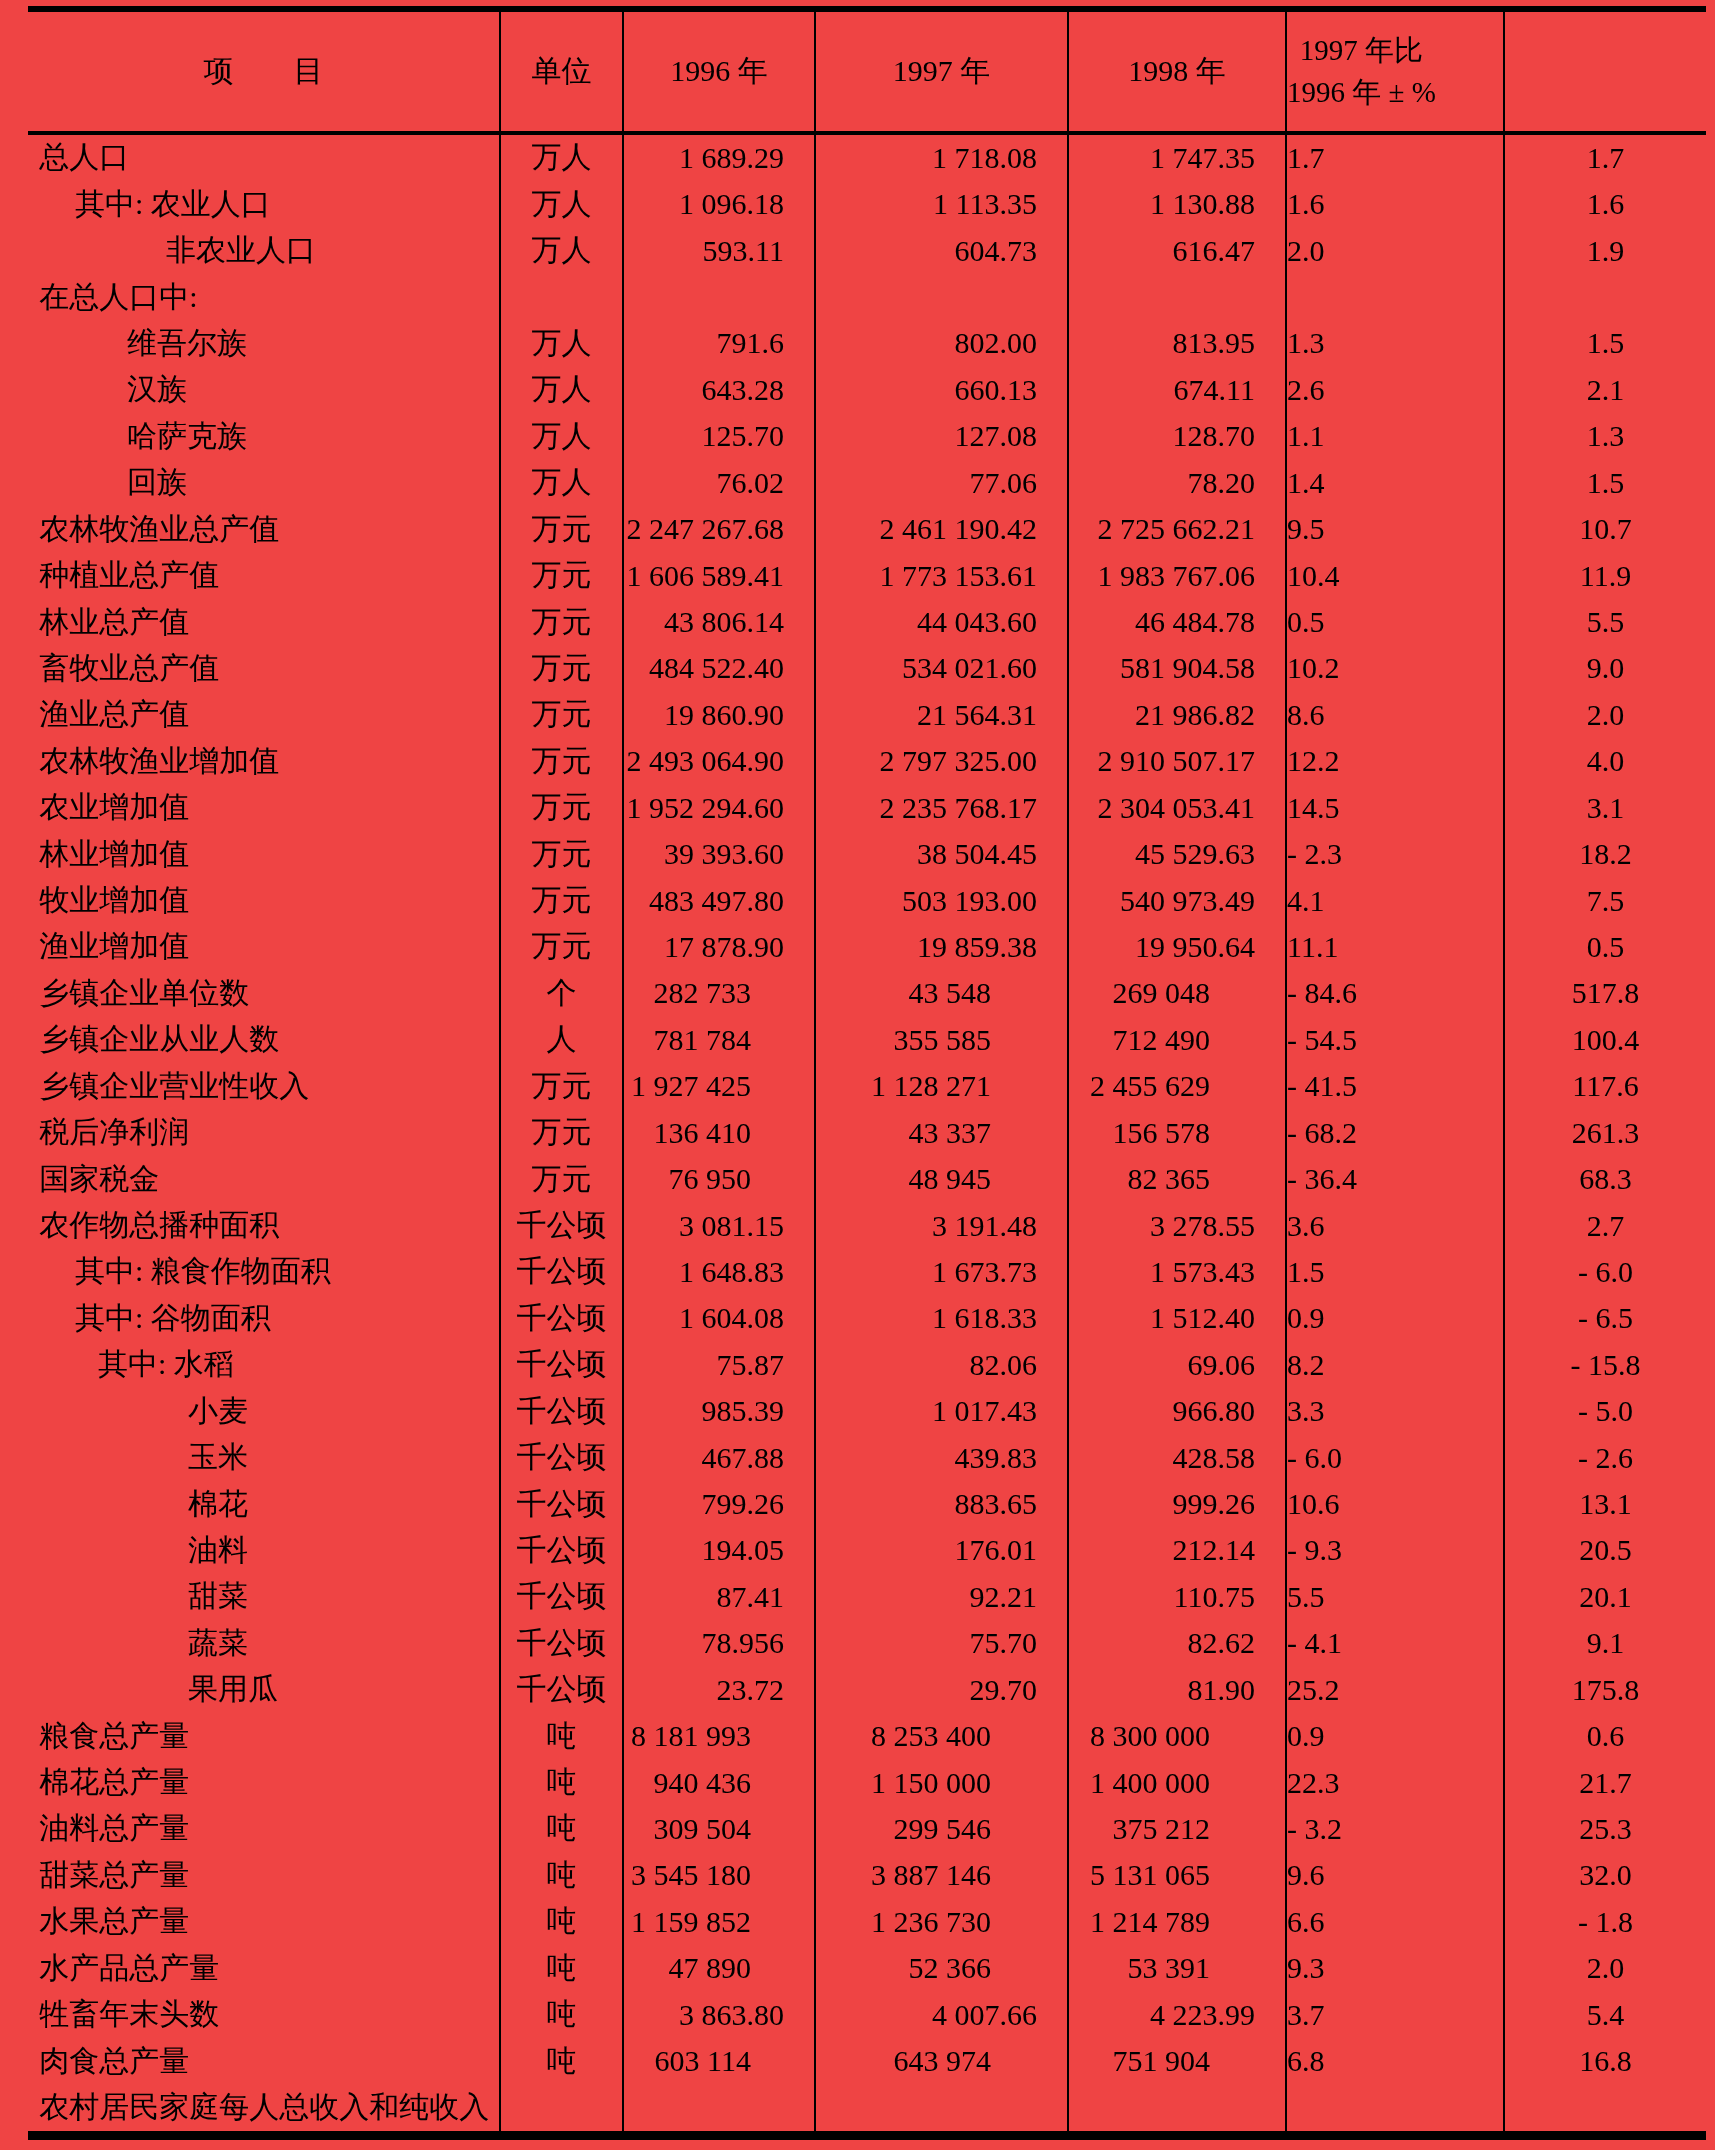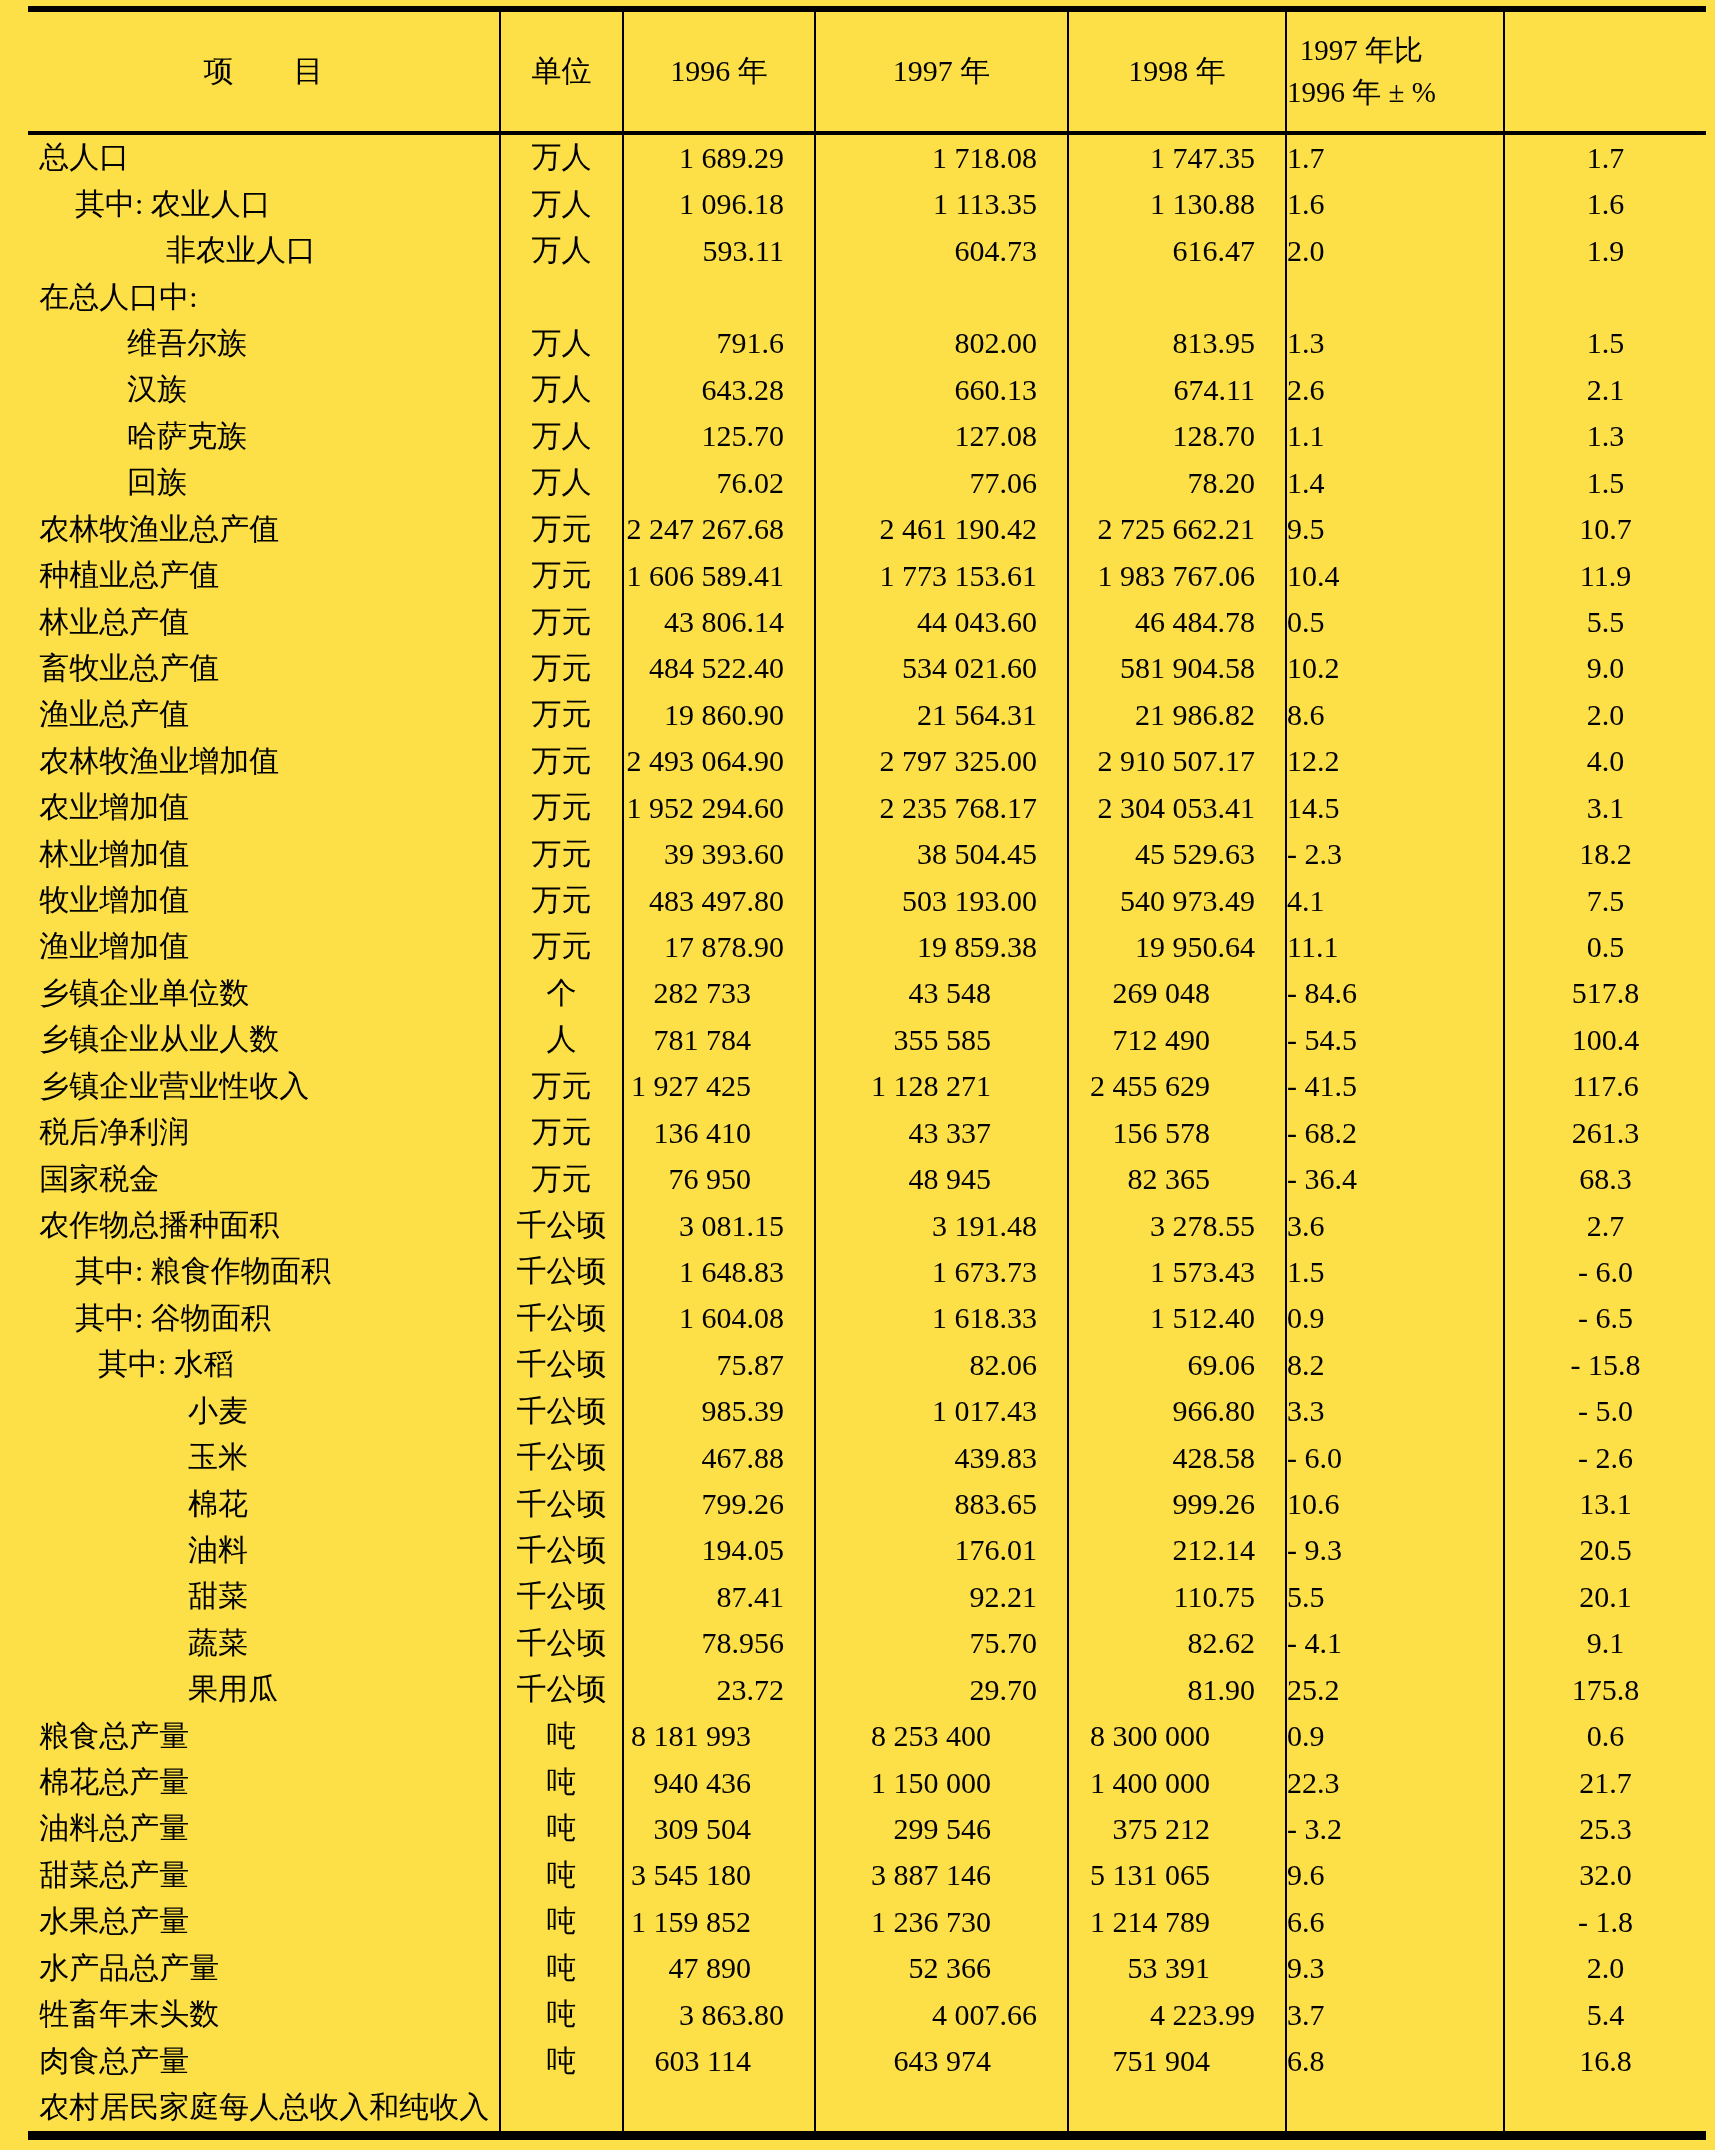--- a/index.html
+++ b/index.html
@@ -1,19 +1,19 @@
 <!DOCTYPE html>
 <html style="font-size:15px"><head>
 <meta charset="utf-8">
 <style>
   html,body{margin:0;padding:0;background:#f5f5f2;}
   .page{
     position:relative;
     width:1715px;height:2151px;
-    background:#fde047;
+    background:#ef4444;
     font-family:"Liberation Serif","DejaVu Serif",serif;
     color:#000;
     overflow:hidden;
   }
   .table{
     position:absolute;left:28px;top:5.6px;width:1678px;bottom:11.2px;
     border-top:6.5px solid #000;
     border-bottom:9.3px solid #000;
     display:flex;flex-direction:column;
     box-sizing:border-box;

